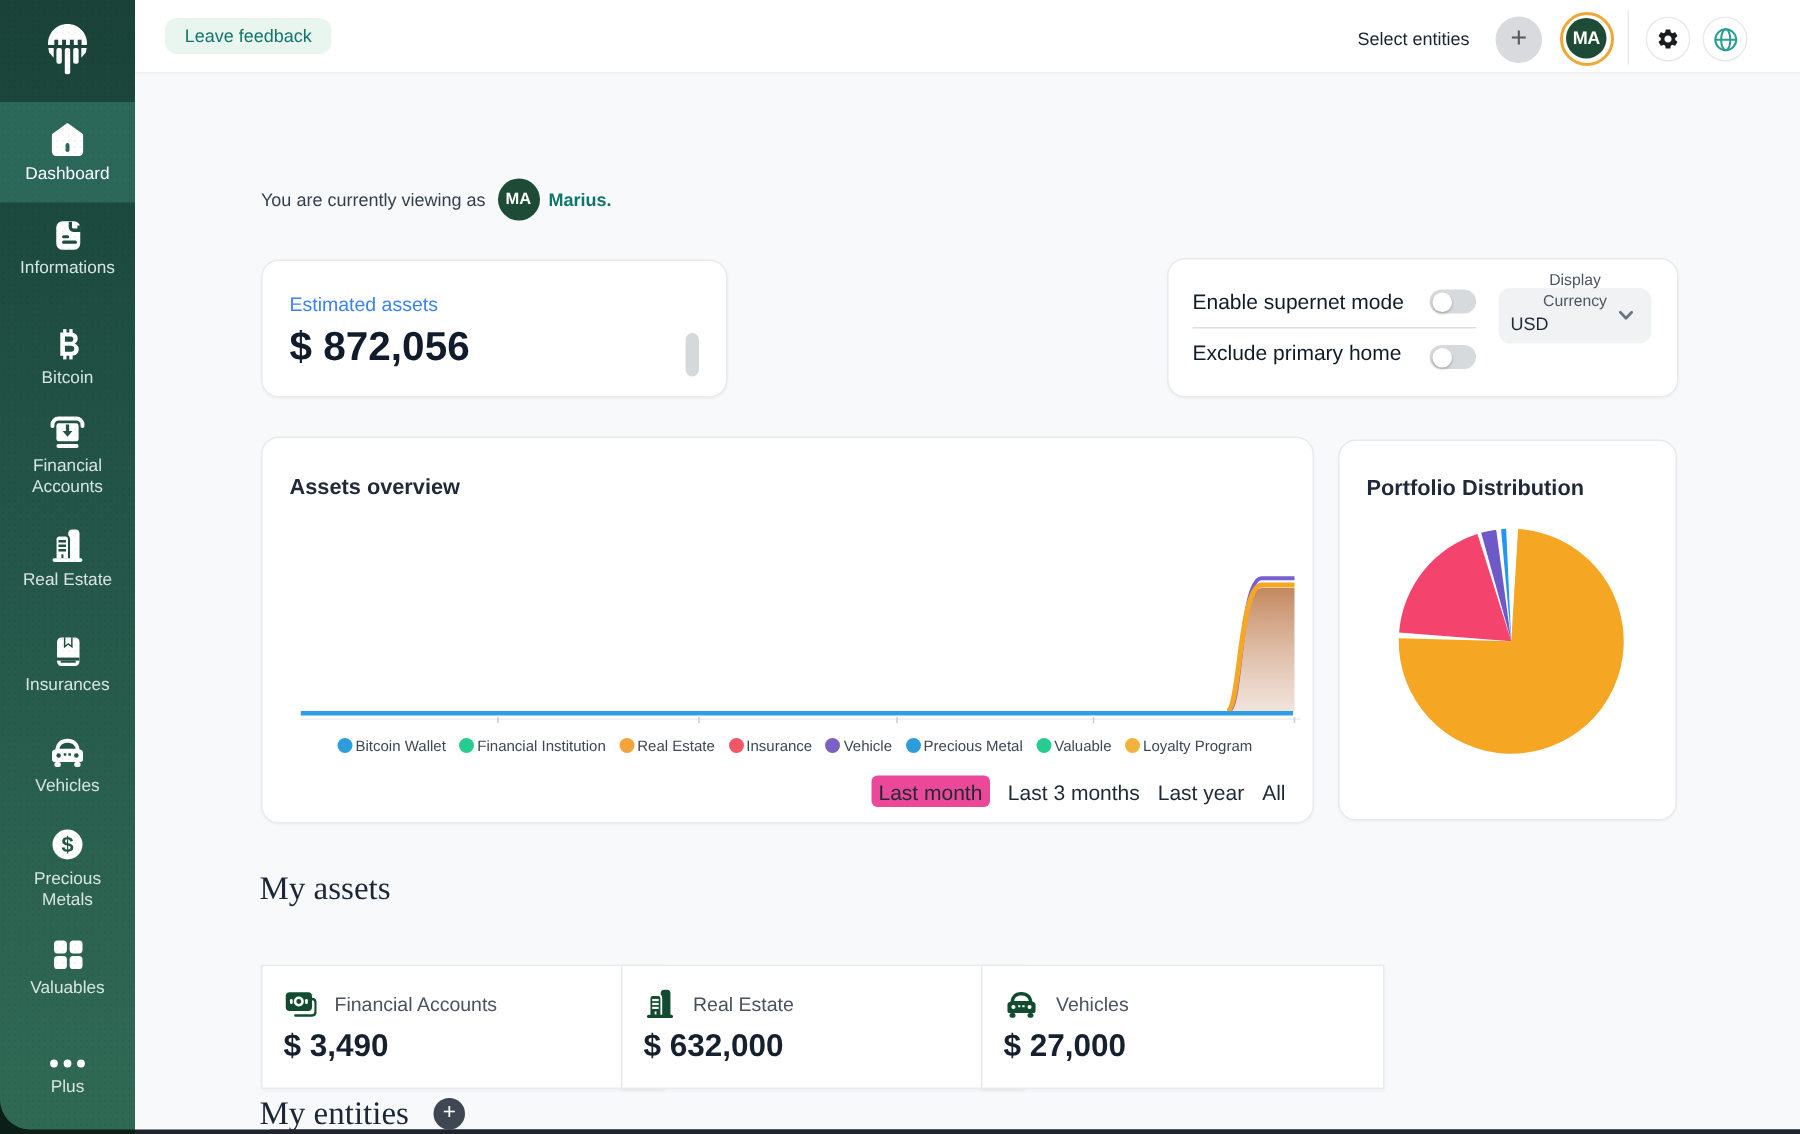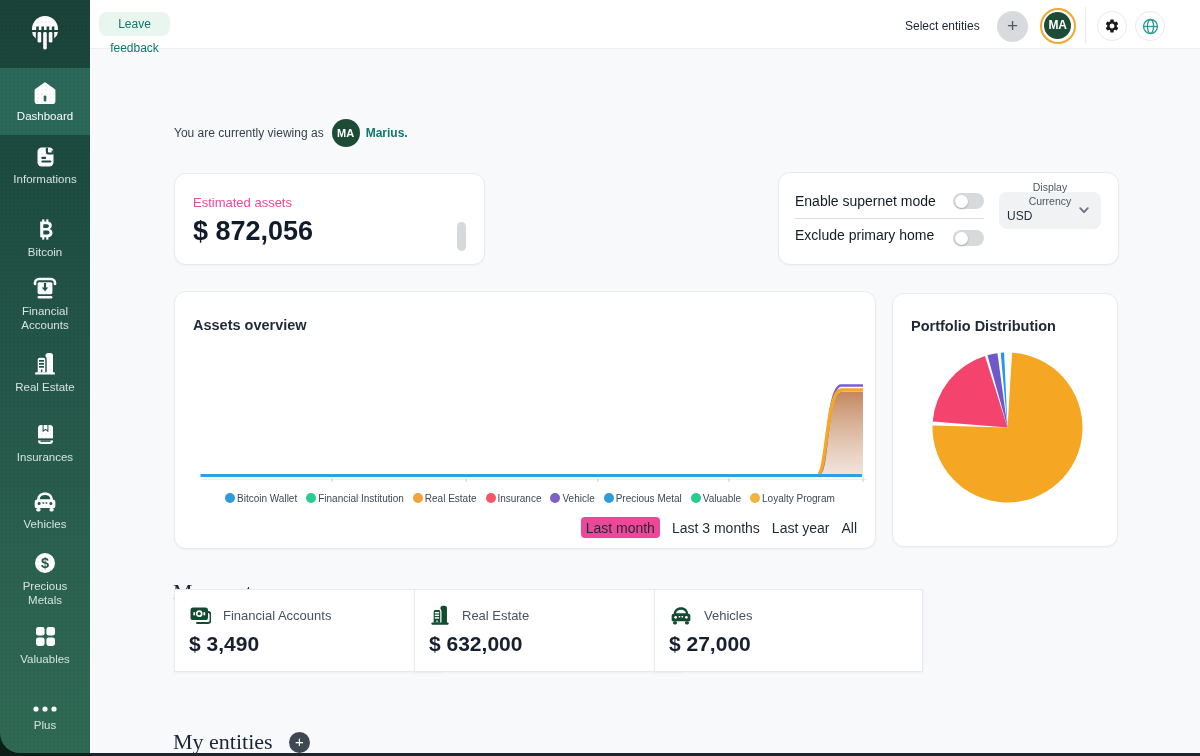--- a/index.html
+++ b/index.html
@@ -12,42 +12,42 @@
   border-bottom-left-radius:20px; overflow:hidden; }
 .sb::after { content:""; position:absolute; inset:0;
   background-image:radial-gradient(rgba(0,0,0,0.045) 1px, transparent 1px);
   background-size:4px 4px; pointer-events:none; }
 .sb-item { position:absolute; left:0; width:90px; text-align:center; color:#d7e6e1; font-size:11.5px; line-height:13.5px; }
 .sb-item svg { display:block; margin:0 auto 6px auto; }
 .sb-active { position:absolute; left:0; top:68px; width:90px; height:67px; background:#2b685a; }
 
 .main { position:relative; flex:1; height:752.5px; background:#f8f9fa; }
 .topbar { position:absolute; left:0; top:0; width:100%; height:49px; background:#fff; border-bottom:1px solid #eceef0; }
-.pill-fb { position:absolute; left:9px; top:12px; width:71px; height:24px; background:#e9f6f0; border-radius:8px;
+.pill-fb { position:absolute; left:20px; top:12px; width:111px; height:24px; background:#e9f6f0; border-radius:8px;
   color:#11756a; font-size:12px; font-weight:500; text-align:center; line-height:24px; }
 .sel-ent { position:absolute; left:815px; top:19px; font-size:12px; color:#1a242f; }
 .plus-circ { position:absolute; left:907px; top:10.5px; width:31px; height:31px; border-radius:50%; background:#d8dadd;
   color:#52595f; font-size:19px; line-height:29px; text-align:center; font-weight:400; }
 .avatar-top { position:absolute; left:950px; top:8px; width:36px; height:36px; border-radius:50%;
   border:2.5px solid #f2a735; background:#fff; }
 .avatar-top .in { position:absolute; left:2px; top:2px; width:27px; height:27px; border-radius:50%; background:#1d4b36;
   color:#fff; font-size:12px; font-weight:700; text-align:center; line-height:27px; letter-spacing:-0.3px; }
 .tdiv { position:absolute; left:995px; top:7px; width:1px; height:36px; background:#e8eaec; }
 .circ-btn { position:absolute; top:10.5px; width:30px; height:30px; border-radius:50%; background:#fff; border:1px solid #e8eaec; }
 .circ-btn svg { display:block; margin:6px auto; }
 h1.welcome { position:absolute; left:84px; top:73px; font-family:"Liberation Serif", serif; font-size:30px; line-height:34px; font-weight:700; color:#1b2737; }
 .viewrow { position:absolute; left:84px; top:119px; height:28px; font-size:12px; color:#333f4d; }
 .viewrow .av { display:inline-block; vertical-align:middle; width:28px; height:28px; border-radius:50%; background:#1d4b36;
   color:#fff; font-weight:700; font-size:11px; text-align:center; line-height:28px; margin:0 6px 0 8px; }
 .viewrow span.t { display:inline-block; vertical-align:middle; line-height:28px; }
 .viewrow b { color:#0f766e; font-weight:700; }
 .card { position:absolute; background:#fff; border:1px solid #e8eaed; border-radius:12px; box-shadow:0 1px 2px rgba(16,24,40,0.04); }
 
 .c-est { left:84px; top:172.5px; width:311px; height:92px; }
-.c-est .lbl { position:absolute; left:18px; top:21px; font-size:13px; font-weight:500; color:#ec4899; }
+.c-est .lbl { position:absolute; left:18px; top:21px; font-size:13px; font-weight:500; color:#3b82f6; }
 .c-est .amt { position:absolute; left:18px; top:44px; font-size:27px; line-height:27px; font-weight:700; color:#101c2c; }
 .c-est .scroll { position:absolute; left:282px; top:48px; width:9px; height:29px; border-radius:5px; background:#d6d9dc; }
 
 .c-tog { left:688px; top:172px; width:341px; height:93px; }
 .c-tog .t1 { position:absolute; left:16px; top:20px; font-size:14px; color:#111b26; }
 .c-tog .t2 { position:absolute; left:16px; top:54px; font-size:14px; color:#111b26; }
 .toggle { position:absolute; width:31px; height:16px; border-radius:9px; background:#d7dadd; }
 .toggle::after { content:""; position:absolute; left:1.5px; top:1.5px; width:13px; height:13px; border-radius:50%; background:#fff;
   box-shadow:0 1px 2px rgba(0,0,0,0.25); }
 .c-tog .hr { position:absolute; left:16px; top:45px; width:189px; height:1px; background:#dcdfe2; }
@@ -60,21 +60,21 @@
 .c-chart .ttl { position:absolute; left:18px; top:25px; font-size:14.5px; font-weight:700; color:#1f2937; }
 .legend { position:absolute; left:50px; top:200px; height:12px; display:flex; gap:9px; align-items:center; font-size:10px; color:#3d4852; white-space:nowrap; }
 .legend i { display:inline-block; width:10px; height:10px; border-radius:50%; margin-right:2px; vertical-align:-1.5px; }
 .rangerow { position:absolute; right:18px; top:225px; display:flex; gap:12px; font-size:14px; color:#1f2933; align-items:center; }
 .rangerow .sel { background:#ec4899; padding:2.5px 5px; border-radius:4px; }
 
 .c-pie { left:802px; top:293px; width:226px; height:254px; }
 .c-pie .ttl { position:absolute; left:18px; top:24px; font-size:14.5px; font-weight:700; color:#1f2937; }
 
 h2.serif { position:absolute; font-family:"Liberation Serif", serif; font-size:22px; line-height:26px; font-weight:400; color:#1b2737; }
-.c-asset { top:589px; width:269px; height:83px; border-radius:0; }
+.c-asset { top:643px; width:269px; height:83px; border-radius:0; }
 .c-asset .row { position:absolute; left:15px; top:14px; height:22px; display:flex; align-items:center; }
 .c-asset .row .lb { margin-left:12px; font-size:13px; color:#49525e; }
 .c-asset .amt { position:absolute; left:14px; top:43px; font-size:21px; line-height:22px; font-weight:700; color:#16202e; }
 .entplus { position:absolute; left:199px; top:732px; width:21px; height:21px; border-radius:50%; background:#3f4852;
   color:#fff; font-size:15px; text-align:center; line-height:20px; }
 .botbar { position:absolute; left:90px; top:752.5px; width:1110px; height:3.5px; background:#20242c; }
 </style>
 </head>
 <body>
 <div class="app">

